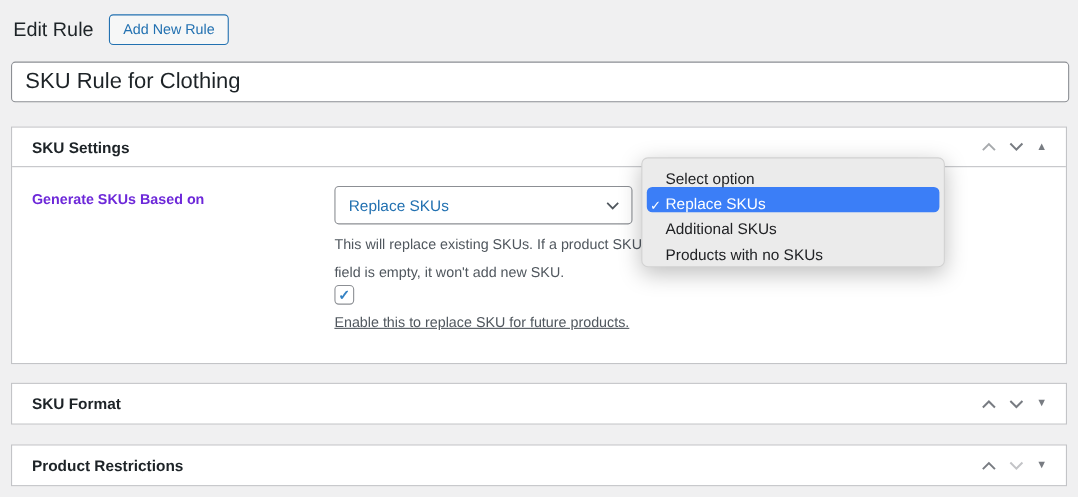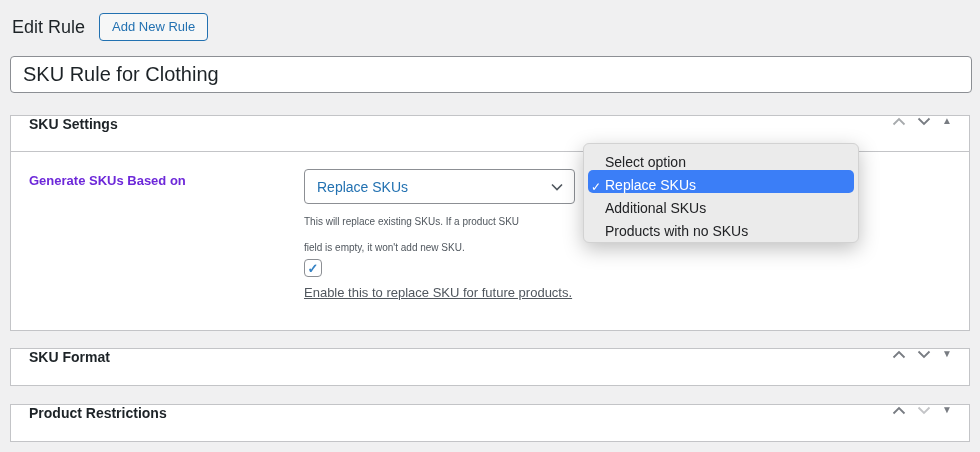--- a/index.html
+++ b/index.html
@@ -35,21 +35,21 @@
   
   .postbox {
     position: absolute; left: 10px; width: 960px;
     background: #fff; border: 1px solid #c3c4c7;
   }
   .postbox.open    { top: 115px; height: 216px; }
   .postbox.c1      { top: 348px; height: 38px; }
   .postbox.c2      { top: 404px; height: 38px; }
 
   .postbox-header {
-    display: flex; align-items: flex-start; justify-content: space-between;
+    display: flex; align-items: center; justify-content: space-between;
     height: 36px; padding: 0 17px 0 18px; cursor: pointer;
   }
   .postbox.open .postbox-header { border-bottom: 1px solid #c3c4c7; }
   .postbox-title { font-size: 14px; font-weight: 700; color: #1d2327; }
 
   .handle-actions { display: flex; align-items: center; gap: 11px; }
   .handle-actions .arrow { display: flex; align-items: center; color: #787c82; cursor: pointer; }
   .handle-actions .arrow.mid   { color: #a7aaad; }
   .handle-actions .arrow.light { color: #c3c4c7; }
   .toggle-tri { font-size: 10px; color: #787c82; line-height: 10px; cursor: pointer; }
@@ -63,21 +63,21 @@
     position: absolute; left: 293px; top: 53px;
     width: 271px; height: 35px;
     border: 1px solid #8c8f94; border-radius: 4px; background: #fff;
     display: flex; align-items: center;
     padding: 0 32px 0 12px;
     font-size: 14px; color: #2271b1; cursor: pointer;
   }
   .select-box .select-chevron { position: absolute; right: 11px; top: 13px; display: flex; color: #50575e; }
   .help-text {
     position: absolute; left: 293px; top: 93px;
-    font-size: 10px; color: #50575e; line-height: 26px;
+    font-size: 13px; color: #50575e; line-height: 26px;
   }
   .wp-checkbox {
     position: absolute; left: 293px; top: 143px;
     width: 18px; height: 18px;
     border: 1px solid #8c8f94; border-radius: 4px; background: #fff;
     display: flex; align-items: center; justify-content: center;
     font-size: 13px; font-weight: 700; color: #3582c4; cursor: pointer;
   }
   .checkbox-help {
     position: absolute; left: 293px; top: 169px;

